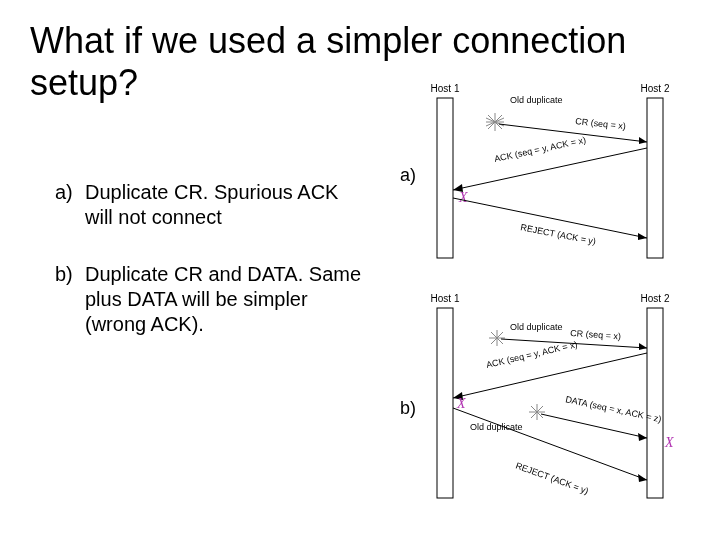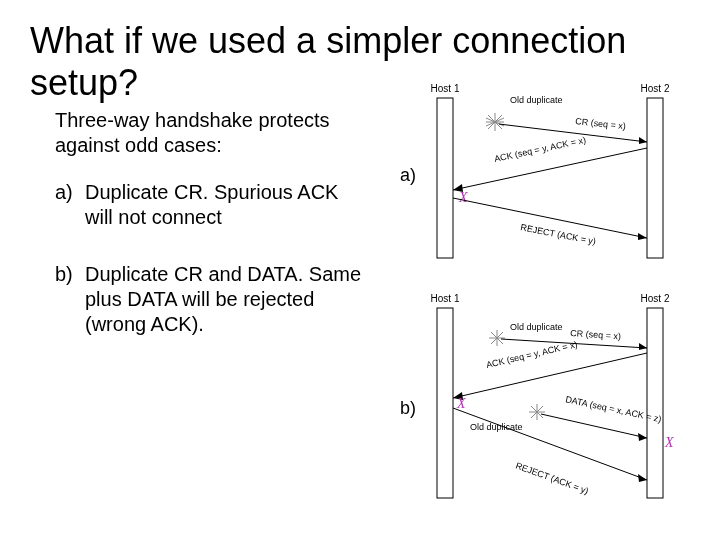--- a/index.html
+++ b/index.html
@@ -77,30 +77,29 @@
     font-size: 14px;
   }
 </style>
 </head>
 <body>
 
 <div class="slide">
 
   <div class="title">What if we used a simpler connection setup?</div>
 
-  <div class="subtitle">Three-way handshake protects against odd cases:</div>
 
   <div class="item-a list-item">
     <div class="marker">a)</div>
     <div>Duplicate CR. Spurious ACK will not connect</div>
   </div>
 
   <div class="item-b list-item">
     <div class="marker">b)</div>
-    <div>Duplicate CR and DATA. Same plus DATA will be rejected (wrong ACK).</div>
+    <div>Duplicate CR and DATA. Same plus DATA will be simpler (wrong ACK).</div>
   </div>
 
   <div class="dia-lbl" style="left:400px; top:165px;">a)</div>
   <div class="dia-lbl" style="left:400px; top:398px;">b)</div>
 
   <svg class="diagram" style="left:425px; top:80px;" width="280" height="190">
     <text class="hostlbl" x="20" y="12" text-anchor="middle">Host 1</text>
     <text class="hostlbl" x="230" y="12" text-anchor="middle">Host 2</text>
     <text class="lbl ghost" x="85" y="23">Old duplicate</text>
 

